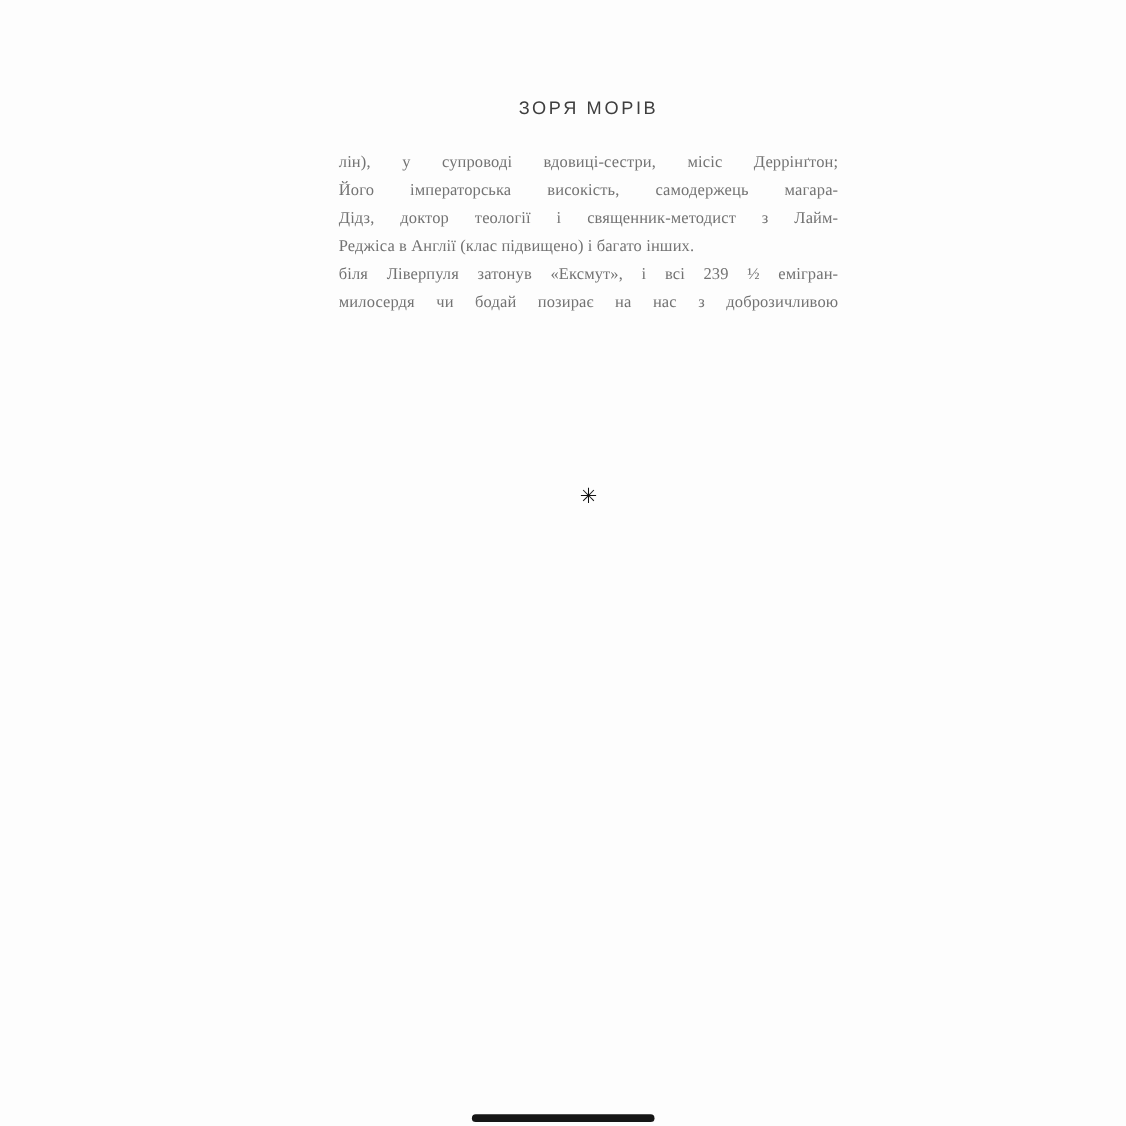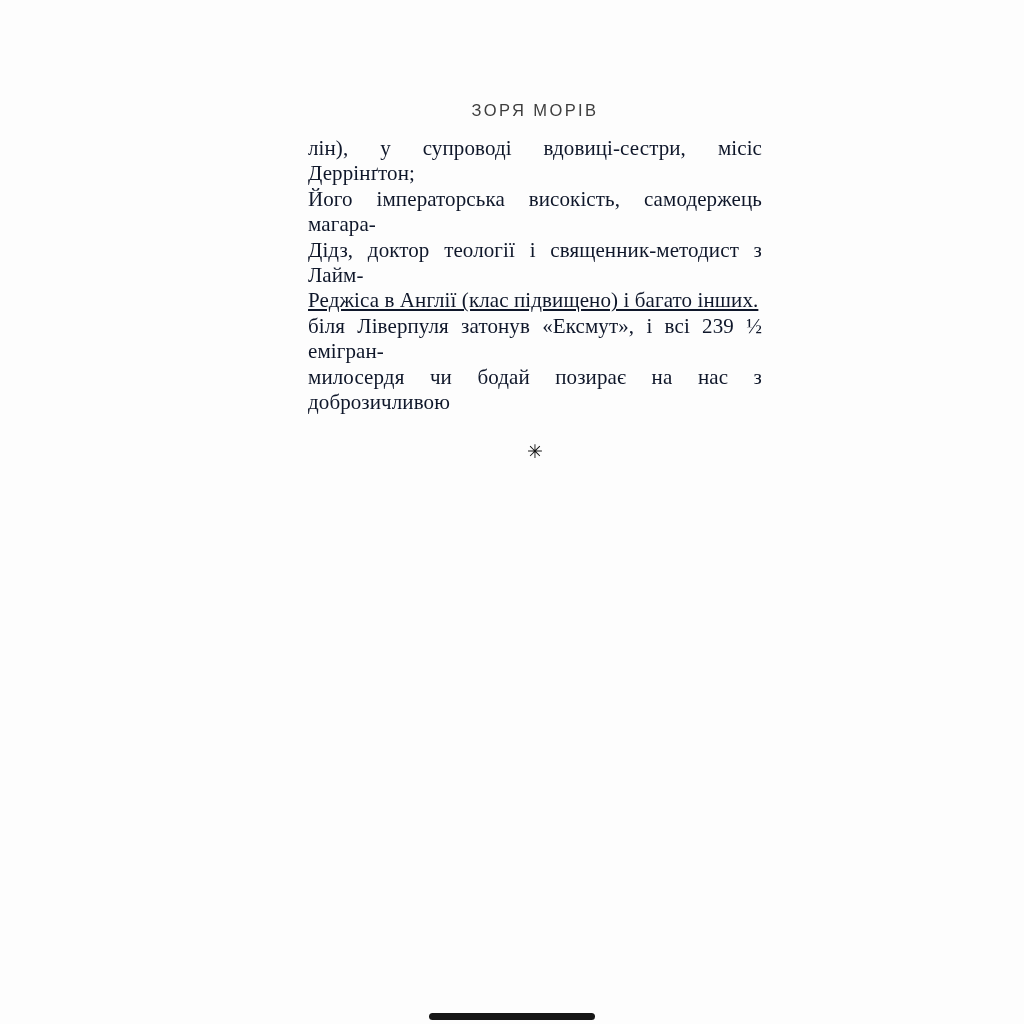--- a/index.html
+++ b/index.html
@@ -18,41 +18,39 @@
     position: absolute;
     top: 90px;
     left: 308px;
     width: 454px;
     text-align: center;
     font-family: "Liberation Sans", sans-serif;
     font-size: 16.5px;
     font-weight: 400;
     letter-spacing: 2.4px;
     color: #3e3e3e;
-    margin-top: 11px;
   }
   .text-block {
     position: absolute;
     top: 136px;
     left: 308px;
     width: 454px;
-    font-size: 21px;
+    font-size: 15px;
     line-height: 25.4px;
-    color: #0f172a;
+    color: #737373;
     letter-spacing: 0.1px;
   }
   .para { margin: 0; padding: 0; }
   .line {
     text-align: justify;
     text-align-last: justify;
     white-space: normal;
   }
   .line.last-line {
     text-align-last: left;
-    text-decoration: underline;
   }
   .line.indented {
     padding-left: 26px;
   }
   .section-break {
     position: absolute;
     top: 441px;
     left: 308px;
     width: 454px;
     text-align: center;

